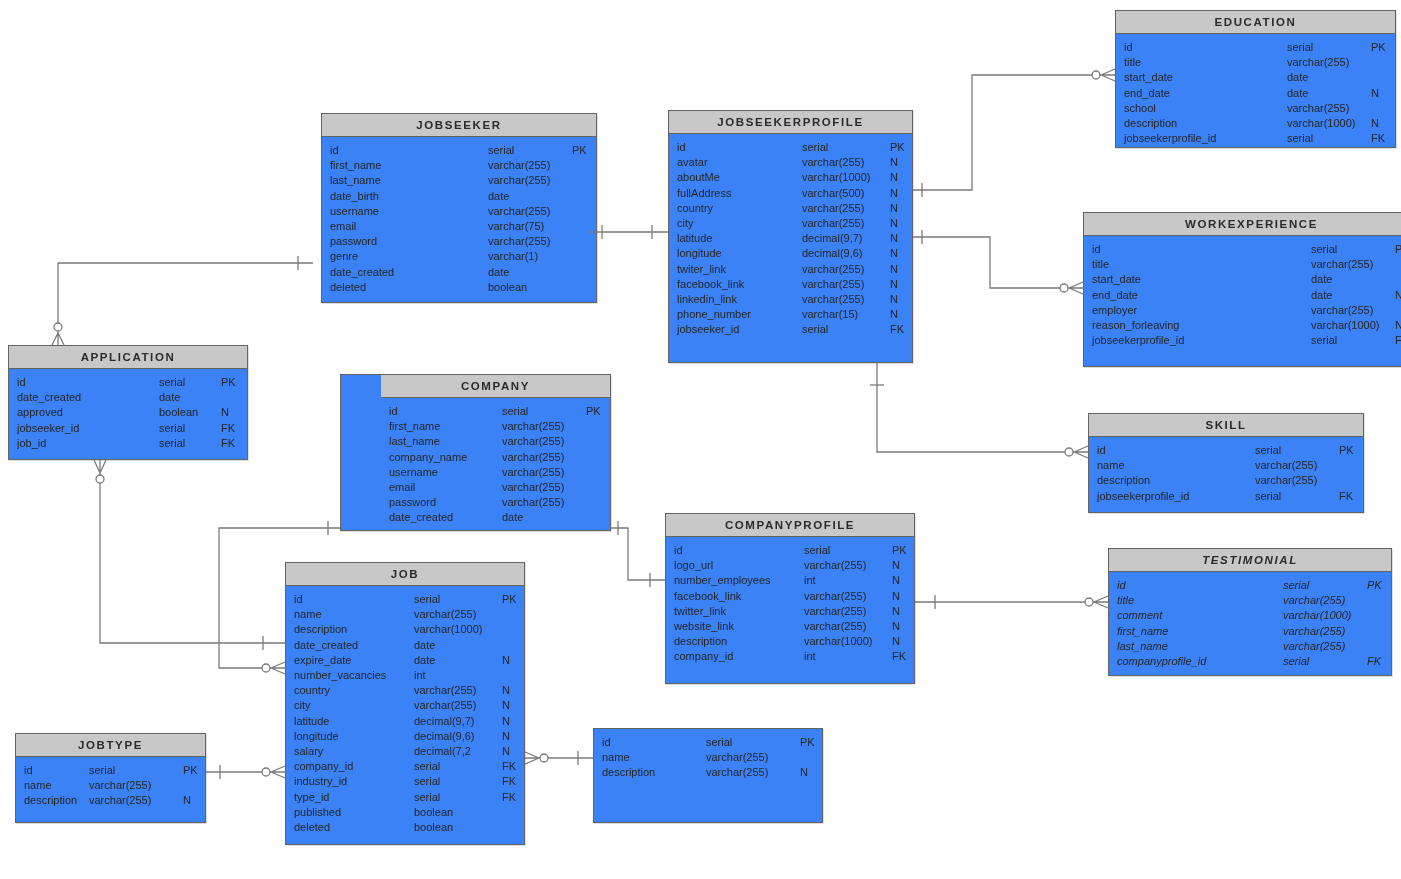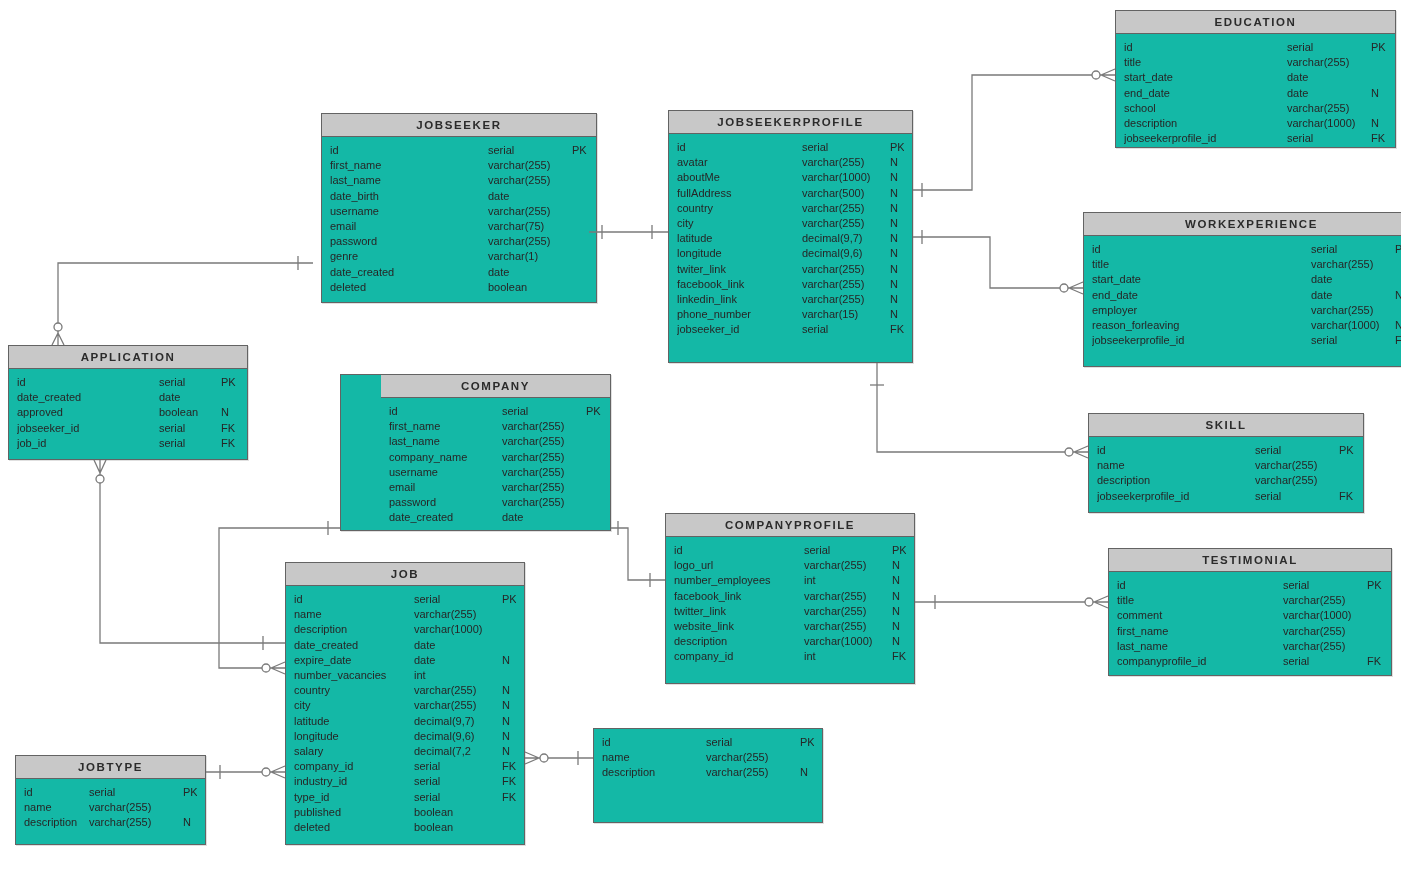--- a/index.html
+++ b/index.html
@@ -3,21 +3,21 @@
 <meta charset="utf-8">
 <style>
   html,body { margin:0; padding:0; background:#ffffff; }
   #canvas {
     position:relative; width:1401px; height:879px;
     font-family:"Liberation Sans", sans-serif;
     background:#ffffff; overflow:hidden;
   }
   .tbl {
     position:absolute; box-sizing:border-box;
-    background:#14b8a6; border:1px solid #636363;
+    background:#3b82f6; border:1px solid #636363;
     box-shadow:1px 1px 0 rgba(0,0,0,0.12);
   }
   .tbl-header {
     height:22px; line-height:22px;
     background:#c8c8c8; border-bottom:1px solid #636363;
     text-align:center; font-weight:bold; font-size:11.5px;
     letter-spacing:1.6px; color:#2b2b2b;
     white-space:nowrap; overflow:hidden;
   }
   .tbl-body { padding:6px 8px 2px 8px; }
@@ -394,21 +394,21 @@
           <span class="f-flag">N</span>
         </div>
         <div class="row">
           <span class="f-name">company_id</span>
           <span class="f-type">int</span>
           <span class="f-flag">FK</span>
         </div>
       </div>
   </div>
 
-  <div class="tbl cols-a" style="left:1108px; top:548px; width:284px; height:128px;">
+  <div class="tbl cols-a" style="left:1108px; top:548px; width:284px; height:128px;font-style:italic;">
     <div class="tbl-header">TESTIMONIAL</div>
     <div class="tbl-body">
         <div class="row">
           <span class="f-name">id</span>
           <span class="f-type">serial</span>
           <span class="f-flag">PK</span>
         </div>
         <div class="row">
           <span class="f-name">title</span>
           <span class="f-type">varchar(255)</span>
@@ -516,21 +516,21 @@
           <span class="f-flag"></span>
         </div>
         <div class="row">
           <span class="f-name">deleted</span>
           <span class="f-type">boolean</span>
           <span class="f-flag"></span>
         </div>
       </div>
   </div>
 
-  <div class="tbl cols-d" style="left:15px; top:755px; width:191px; height:90px;">
+  <div class="tbl cols-d" style="left:15px; top:733px; width:191px; height:90px;">
     <div class="tbl-header">JOBTYPE</div>
     <div class="tbl-body">
         <div class="row">
           <span class="f-name">id</span>
           <span class="f-type">serial</span>
           <span class="f-flag">PK</span>
         </div>
         <div class="row">
           <span class="f-name">name</span>
           <span class="f-type">varchar(255)</span>

